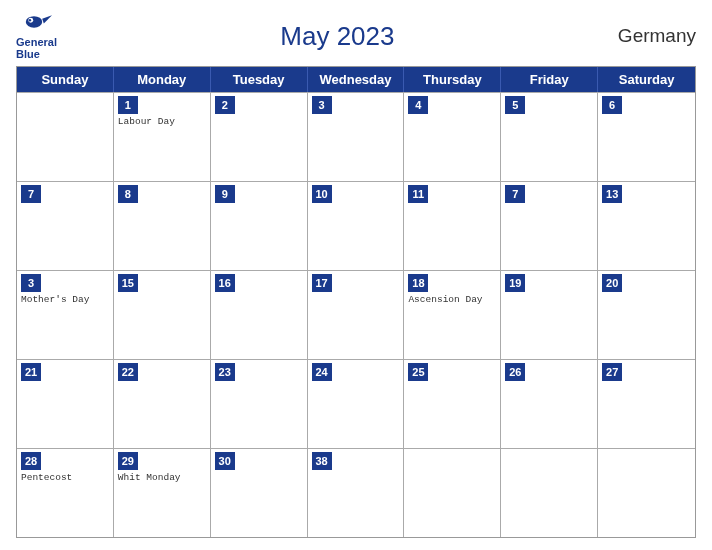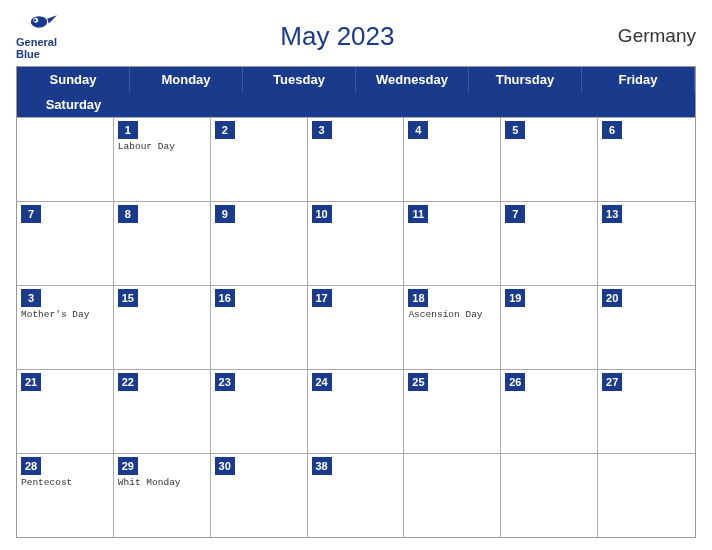--- a/index.html
+++ b/index.html
@@ -19,21 +19,21 @@
     }
     .header {
       display: flex;
       align-items: center;
       justify-content: space-between;
       margin-bottom: 6px;
     }
     .logo {
       display: flex;
       flex-direction: column;
-      align-items: flex-end;
+      align-items: flex-start;
     }
     .logo-text {
       font-size: 11px;
       color: #1a3a8c;
       font-weight: bold;
       line-height: 1.1;
     }
     .logo-blue {
       color: #1a3a8c;
     }
@@ -57,21 +57,21 @@
       text-align: right;
     }
     .calendar {
       flex: 1;
       display: flex;
       flex-direction: column;
       border: 1px solid #999;
     }
     .calendar-header-row {
       display: grid;
-      grid-template-columns: repeat(6, 1fr);
+      grid-template-columns: repeat(7, 1fr);
       background: #1a3a8c;
     }
     .calendar-header-cell {
       color: #fff;
       text-align: center;
       padding: 5px 2px;
       font-size: 13px;
       font-weight: bold;
       border-right: 1px solid #3a5ab0;
     }

